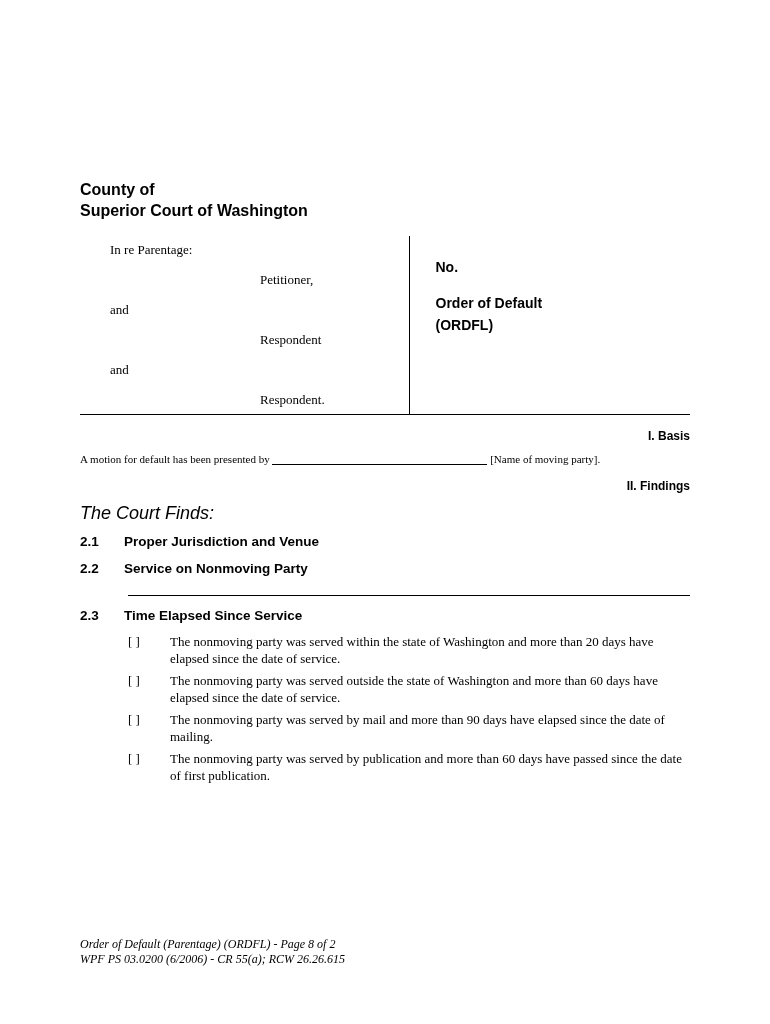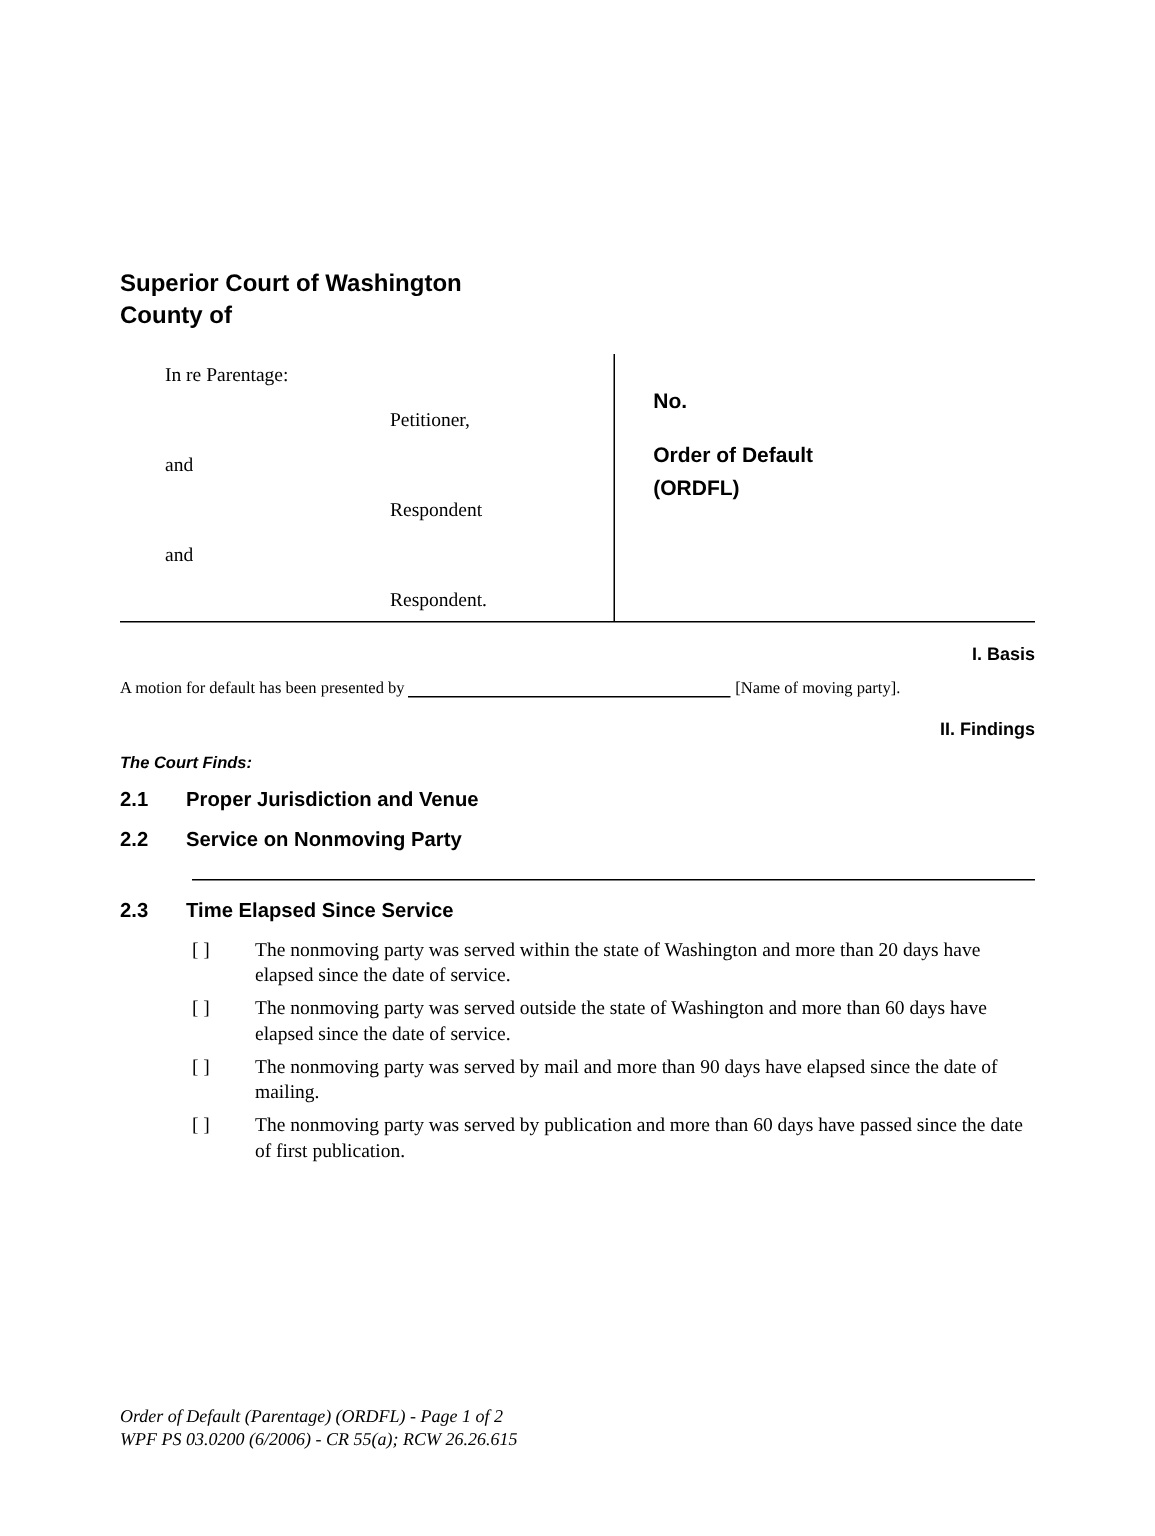--- a/index.html
+++ b/index.html
@@ -57,23 +57,23 @@
     margin: 14px 0 10px 0;
   }
   .body-text { font-size: 11px; margin-bottom: 6px; }
   .blank-line {
     display: inline-block;
     border-bottom: 1px solid #000;
     vertical-align: bottom;
   }
   .court-finds {
     font-family: Arial, Helvetica, sans-serif;
-    font-weight: bold;
+    font-weight: normal;
     font-style: italic;
-    font-size: 11px;
+    font-size: 18px;
     margin: 8px 0 10px 0;
   }
   .subsection {
     margin-bottom: 12px;
   }
   .sub-heading {
     font-family: Arial, Helvetica, sans-serif;
     font-weight: bold;
     font-size: 13.5px;
     margin-bottom: 6px;
@@ -101,22 +101,22 @@
     left: 80px;
     font-style: italic;
     font-size: 12px;
     line-height: 1.3;
   }
 </style>
 </head>
 <body>
 
 <div class="court-header">
+  <div>County of</div>
   <div>Superior Court of Washington</div>
-  <div>County of</div>
 </div>
 
 <table class="caption-table">
   <tbody>
       <tr>
     <td class="caption-left">
       <div class="party-row">In re Parentage:</div>
       <div class="party-row"><span class="party-role">Petitioner,</span></div>
       <div class="and-row">and</div>
       <div class="party-row"><span class="party-role">Respondent</span></div>
@@ -175,15 +175,15 @@
     <div class="checkbox-cell">[  ]</div>
     <div class="checkbox-text">The nonmoving party was served by mail and more than 90 days have elapsed since the date of mailing.</div>
   </div>
   <div class="checkbox-row">
     <div class="checkbox-cell">[  ]</div>
     <div class="checkbox-text">The nonmoving party was served by publication and more than 60 days have passed since the date of first publication.</div>
   </div>
 </div>
 
 <div class="footer">
-  <div>Order of Default (Parentage) (ORDFL) - Page 1 of 2</div>
+  <div>Order of Default (Parentage) (ORDFL) - Page 8 of 2</div>
   <div>WPF PS 03.0200 (6/2006) - CR 55(a); RCW 26.26.615</div>
 </div>
 
 </body></html>

